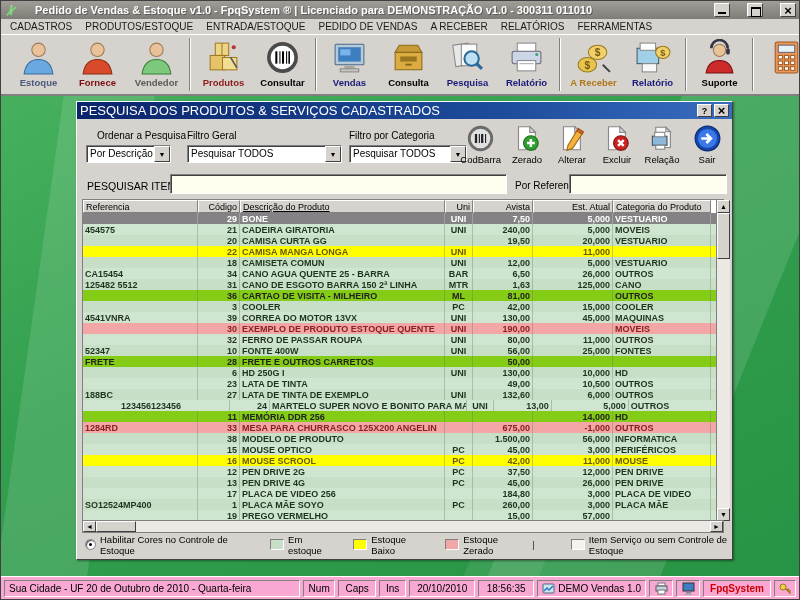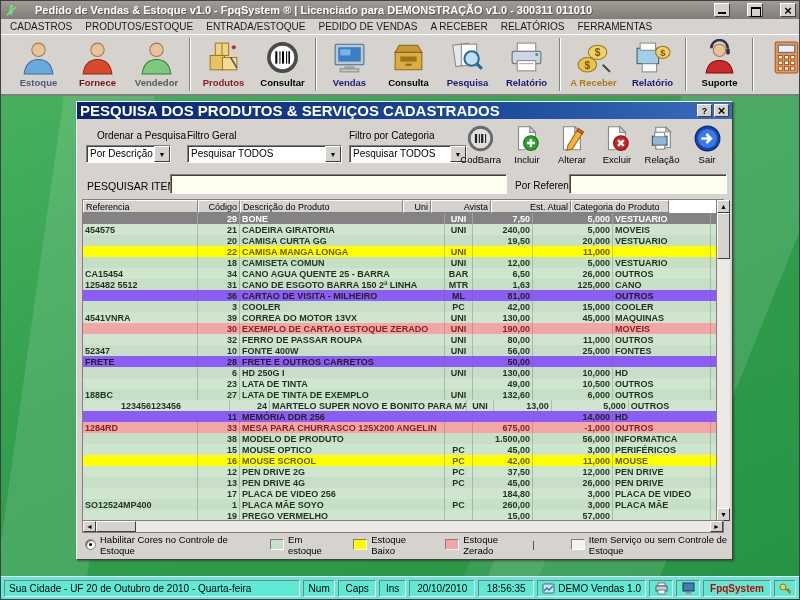--- a/index.html
+++ b/index.html
@@ -26,21 +26,21 @@
 .tsep{width:3px;margin:2px 3px;border-left:1px solid #808080;border-right:1px solid #fff;}
 
 .desktop{position:absolute;top:95px;left:0;right:0;bottom:23px;background:linear-gradient(155deg,#46b05d 0%,#33a04f 40%,#279344 100%);overflow:hidden;}
 .stripe{position:absolute;background:rgba(255,255,255,.12);}
 .s1{width:90px;height:600px;left:28px;top:-50px;transform:rotate(8deg);}
 .s2{width:160px;height:700px;right:60px;top:-80px;transform:rotate(22deg);}
 .s3{width:70px;height:500px;right:210px;bottom:-120px;transform:rotate(22deg);background:rgba(255,255,255,.08);}
 
 .dialog{position:absolute;left:75px;top:5px;width:657px;height:459px;background:#d6d3ce;border:1px solid;border-color:#fff #404040 #404040 #fff;box-shadow:1px 1px 2px rgba(0,0,0,.4);}
 .dlg-title{height:17px;background:linear-gradient(90deg,#0a246a,#1d4c9c 65%,#3a6cbe);display:flex;align-items:center;padding:0 3px;}
-.dlg-title .t{flex:1;color:#fff;font-size:15px;font-weight:bold;white-space:nowrap;}
+.dlg-title .t{flex:1;color:#fff;font-size:13px;font-weight:normal;white-space:nowrap;}
 .dlg-btn{width:15px;height:13px;background:#d6d3ce;border:1px solid;border-color:#fff #404040 #404040 #fff;font-size:9px;font-weight:bold;display:flex;align-items:center;justify-content:center;margin-left:2px;color:#000;position:relative;}
 .dlg-body{position:relative;height:440px;font-size:10px;}
 .f-label{position:absolute;font-size:10px;color:#000;white-space:nowrap;}
 .combo{position:absolute;height:18px;background:#fff;border:1px solid;border-color:#808080 #fff #fff #808080;box-shadow:inset 1px 1px 0 #404040;display:flex;}
 .combo .val{flex:1;font-size:10px;padding:2px 3px;white-space:nowrap;overflow:hidden;}
 .combo .cbtn{width:16px;background:#d6d3ce;border:1px solid;border-color:#fff #404040 #404040 #fff;display:flex;align-items:center;justify-content:center;}
 .combo .cbtn::before{content:"▼";font-size:7px;color:#000;}
 .dlg-actions{position:absolute;right:6px;top:6px;display:flex;gap:7px;}
 .abtn{display:flex;flex-direction:column;align-items:center;min-width:38px;}
 .abtn .aicon{width:27px;height:27px;}
@@ -53,41 +53,41 @@
 .thead{display:flex;height:13px;}
 .th{background:#d6d3ce;border:1px solid;border-color:#fff #808080 #808080 #fff;font-size:9px;padding:0 2px;display:flex;align-items:center;white-space:nowrap;overflow:hidden;}
 .tbody{display:block;}
 .tr{display:flex;height:11px;}
 .td{font-size:9px;font-weight:bold;padding:0 2px;white-space:nowrap;overflow:hidden;border-right:1px solid rgba(100,120,100,.35);display:flex;align-items:center;}
 .a-l{justify-content:flex-start}.a-r{justify-content:flex-end}.a-c{justify-content:center}
 .state-green{background:#c7dfc7;color:#1e331e;}
 .state-green.alt{background:#d0e5d0;}
 .state-yellow{background:#ffff00;color:#6b5800;}
 .state-red{background:#f2a6a6;color:#8b2020;}
-.state-white{background:#8b5cf6;color:#222;}
+.state-white{background:#84cc16;color:#222;}
 .state-selected{background:#848284;color:#fff;}
 .state-selected .td{border-right-color:#a0a0a0;}
 
 .vscroll{position:absolute;left:633px;top:0;width:14px;bottom:0;background:#ece9e4;border-left:1px solid #808080;display:flex;flex-direction:column;}
 .sbtn{height:13px;background:#d6d3ce;border:1px solid;border-color:#fff #404040 #404040 #fff;display:flex;align-items:center;justify-content:center;font-size:7px;color:#000;flex:0 0 13px;}
 .sbtn.h{width:13px;height:100%;flex:0 0 13px;}
 .vthumb{height:46px;margin:0;background:#d6d3ce;border:1px solid;border-color:#fff #404040 #404040 #fff;}
 .hscroll{position:absolute;left:5px;top:401px;width:642px;height:13px;background:#ece9e4;border:1px solid #808080;display:flex;}
 .hthumb{width:40px;background:#d6d3ce;border:1px solid;border-color:#fff #404040 #404040 #fff;}
 .htrack{flex:1;}
 .vtrack{flex:1;}
 
 .legend{position:absolute;left:8px;top:418px;height:15px;display:flex;align-items:center;font-size:9.5px;color:#000;}
 .radio{width:11px;height:11px;border-radius:50%;background:#fff;border:1px solid #808080;box-shadow:inset 1px 1px 1px #555;position:relative;margin-right:4px;flex:0 0 11px;}
 .radio::after{content:"";position:absolute;left:3px;top:3px;width:3px;height:3px;border-radius:50%;background:#000;}
 .swatch{width:14px;height:11px;border:1px solid;border-color:#808080 #fff #fff #808080;margin-right:4px;flex:0 0 14px;}
 .leg-gap{margin-left:26px;display:flex;align-items:center;}
 .leg-sep{margin:0 10px 0 16px;color:#333;}
 
-.statusbar{position:absolute;left:0;right:0;bottom:0;height:23px;background:#5eead4;border-top:1px solid #fff;display:flex;align-items:center;gap:3px;padding:0 3px;}
+.statusbar{position:absolute;left:0;right:0;bottom:0;height:23px;background:#f9a8d4;border-top:1px solid #fff;display:flex;align-items:center;gap:3px;padding:0 3px;}
 .spanel{height:17px;border:1px solid;border-color:#808080 #fff #fff #808080;font-size:10px;display:flex;align-items:center;padding:0 4px;gap:3px;white-space:nowrap;overflow:hidden;}
 .spanel .sicon{width:13px;height:13px;flex:0 0 13px;}
 .spanel .sicon svg{width:100%;height:100%;}
 </style>
 </head>
 <body>
 
 <div class="screen">
 
   <div class="titlebar">
@@ -306,21 +306,21 @@
                 </svg></span>
               <span class="albl">CodBarra</span>
             </div>
             <div class="abtn">
               <span class="aicon"><svg viewBox="0 0 24 24">
                   <path d="M4 1.5 h10 l5 5 V22 H4 z" fill="#fff" stroke="#888"></path>
                   <path d="M14 1.5 l5 5 h-5 z" fill="#ddd" stroke="#888"></path>
                   <circle cx="15" cy="16" r="6.5" fill="#2fa02f" stroke="#1a701a"></circle>
                   <path d="M15 12.5 v7 M11.5 16 h7" stroke="#fff" stroke-width="2.2" fill="none"></path>
                 </svg></span>
-              <span class="albl">Incluir</span>
+              <span class="albl">Zerado</span>
             </div>
             <div class="abtn">
               <span class="aicon"><svg viewBox="0 0 24 24">
                   <path d="M4 1.5 h10 l5 5 V22 H4 z" fill="#fff" stroke="#888"></path>
                   <path d="M14 1.5 l5 5 h-5 z" fill="#ddd" stroke="#888"></path>
                   <path d="M8 18 L16 5 l4.5 3 L12 21 l-5 1.5 z" fill="#f2b23e" stroke="#a06a10"></path>
                   <path d="M16 5 l4.5 3 l1.2 -1.8 l-4.5 -3 z" fill="#e07030" stroke="#a04a10"></path>
                 </svg></span>
               <span class="albl">Alterar</span>
             </div>
@@ -355,21 +355,21 @@
 
         <span class="search-label" style="left:10px;top:61px;font-size:10.5px">PESQUISAR ITEM</span>
         <input class="tinput" style="left: 93px; top: 55px; width: 337px;" value="">
         <span class="search-label" style="left:438px;top:61px">Por Referencia</span>
         <input class="tinput" style="left: 492px; top: 55px; width: 158px;" value="">
 
         <div class="grid">
           <div class="thead" id="thead">
               <div class="th a-l" style="width: 115px; justify-content: flex-start;">Referencia</div>
               <div class="th a-r" style="width: 42px; justify-content: flex-end;">Código</div>
-              <div class="th a-l" style="width: 163px; justify-content: flex-start;">Descrição do Produto</div>
+              <div class="th a-l" style="width: 205px; justify-content: flex-start; text-decoration: underline;">Descrição do Produto</div>
               <div class="th a-r" style="width: 28px; justify-content: flex-end;">Uni</div>
               <div class="th a-r" style="width: 60px; justify-content: flex-end;">Avista</div>
               <div class="th a-r" style="width: 80px; justify-content: flex-end;">Est. Atual</div>
               <div class="th a-l" style="width: 98px; justify-content: flex-start;">Categoria do Produto</div>
             </div>
           <div class="tbody" id="tbody">
               <div class="tr state-selected">
                 <div class="td a-l" style="width: 115px;"></div>
                 <div class="td a-r" style="width: 42px;">29</div>
                 <div class="td a-l" style="width: 205px;">BONE</div>
@@ -455,21 +455,21 @@
                 <div class="td a-r" style="width: 42px;">39</div>
                 <div class="td a-l" style="width: 205px;">CORREA DO MOTOR 13VX</div>
                 <div class="td a-c" style="width: 28px;">UNI</div>
                 <div class="td a-r" style="width: 60px;">130,00</div>
                 <div class="td a-r" style="width: 80px;">45,000</div>
                 <div class="td a-l" style="width: 98px;">MAQUINAS</div>
               </div>
               <div class="tr state-red">
                 <div class="td a-l" style="width: 115px;"></div>
                 <div class="td a-r" style="width: 42px;">30</div>
-                <div class="td a-l" style="width: 205px;">EXEMPLO DE CARTAO ESTOQUE ZERADO</div>
+                <div class="td a-l" style="width: 205px;">EXEMPLO DE PRODUTO ESTOQUE QUENTE</div>
                 <div class="td a-c" style="width: 28px;">UNI</div>
                 <div class="td a-r" style="width: 60px;">190,00</div>
                 <div class="td a-r" style="width: 80px;"></div>
                 <div class="td a-l" style="width: 98px;">MOVEIS</div>
               </div>
               <div class="tr state-green alt">
                 <div class="td a-l" style="width: 115px;"></div>
                 <div class="td a-r" style="width: 42px;">32</div>
                 <div class="td a-l" style="width: 205px;">FERRO DE PASSAR ROUPA</div>
                 <div class="td a-c" style="width: 28px;">UNI</div>

